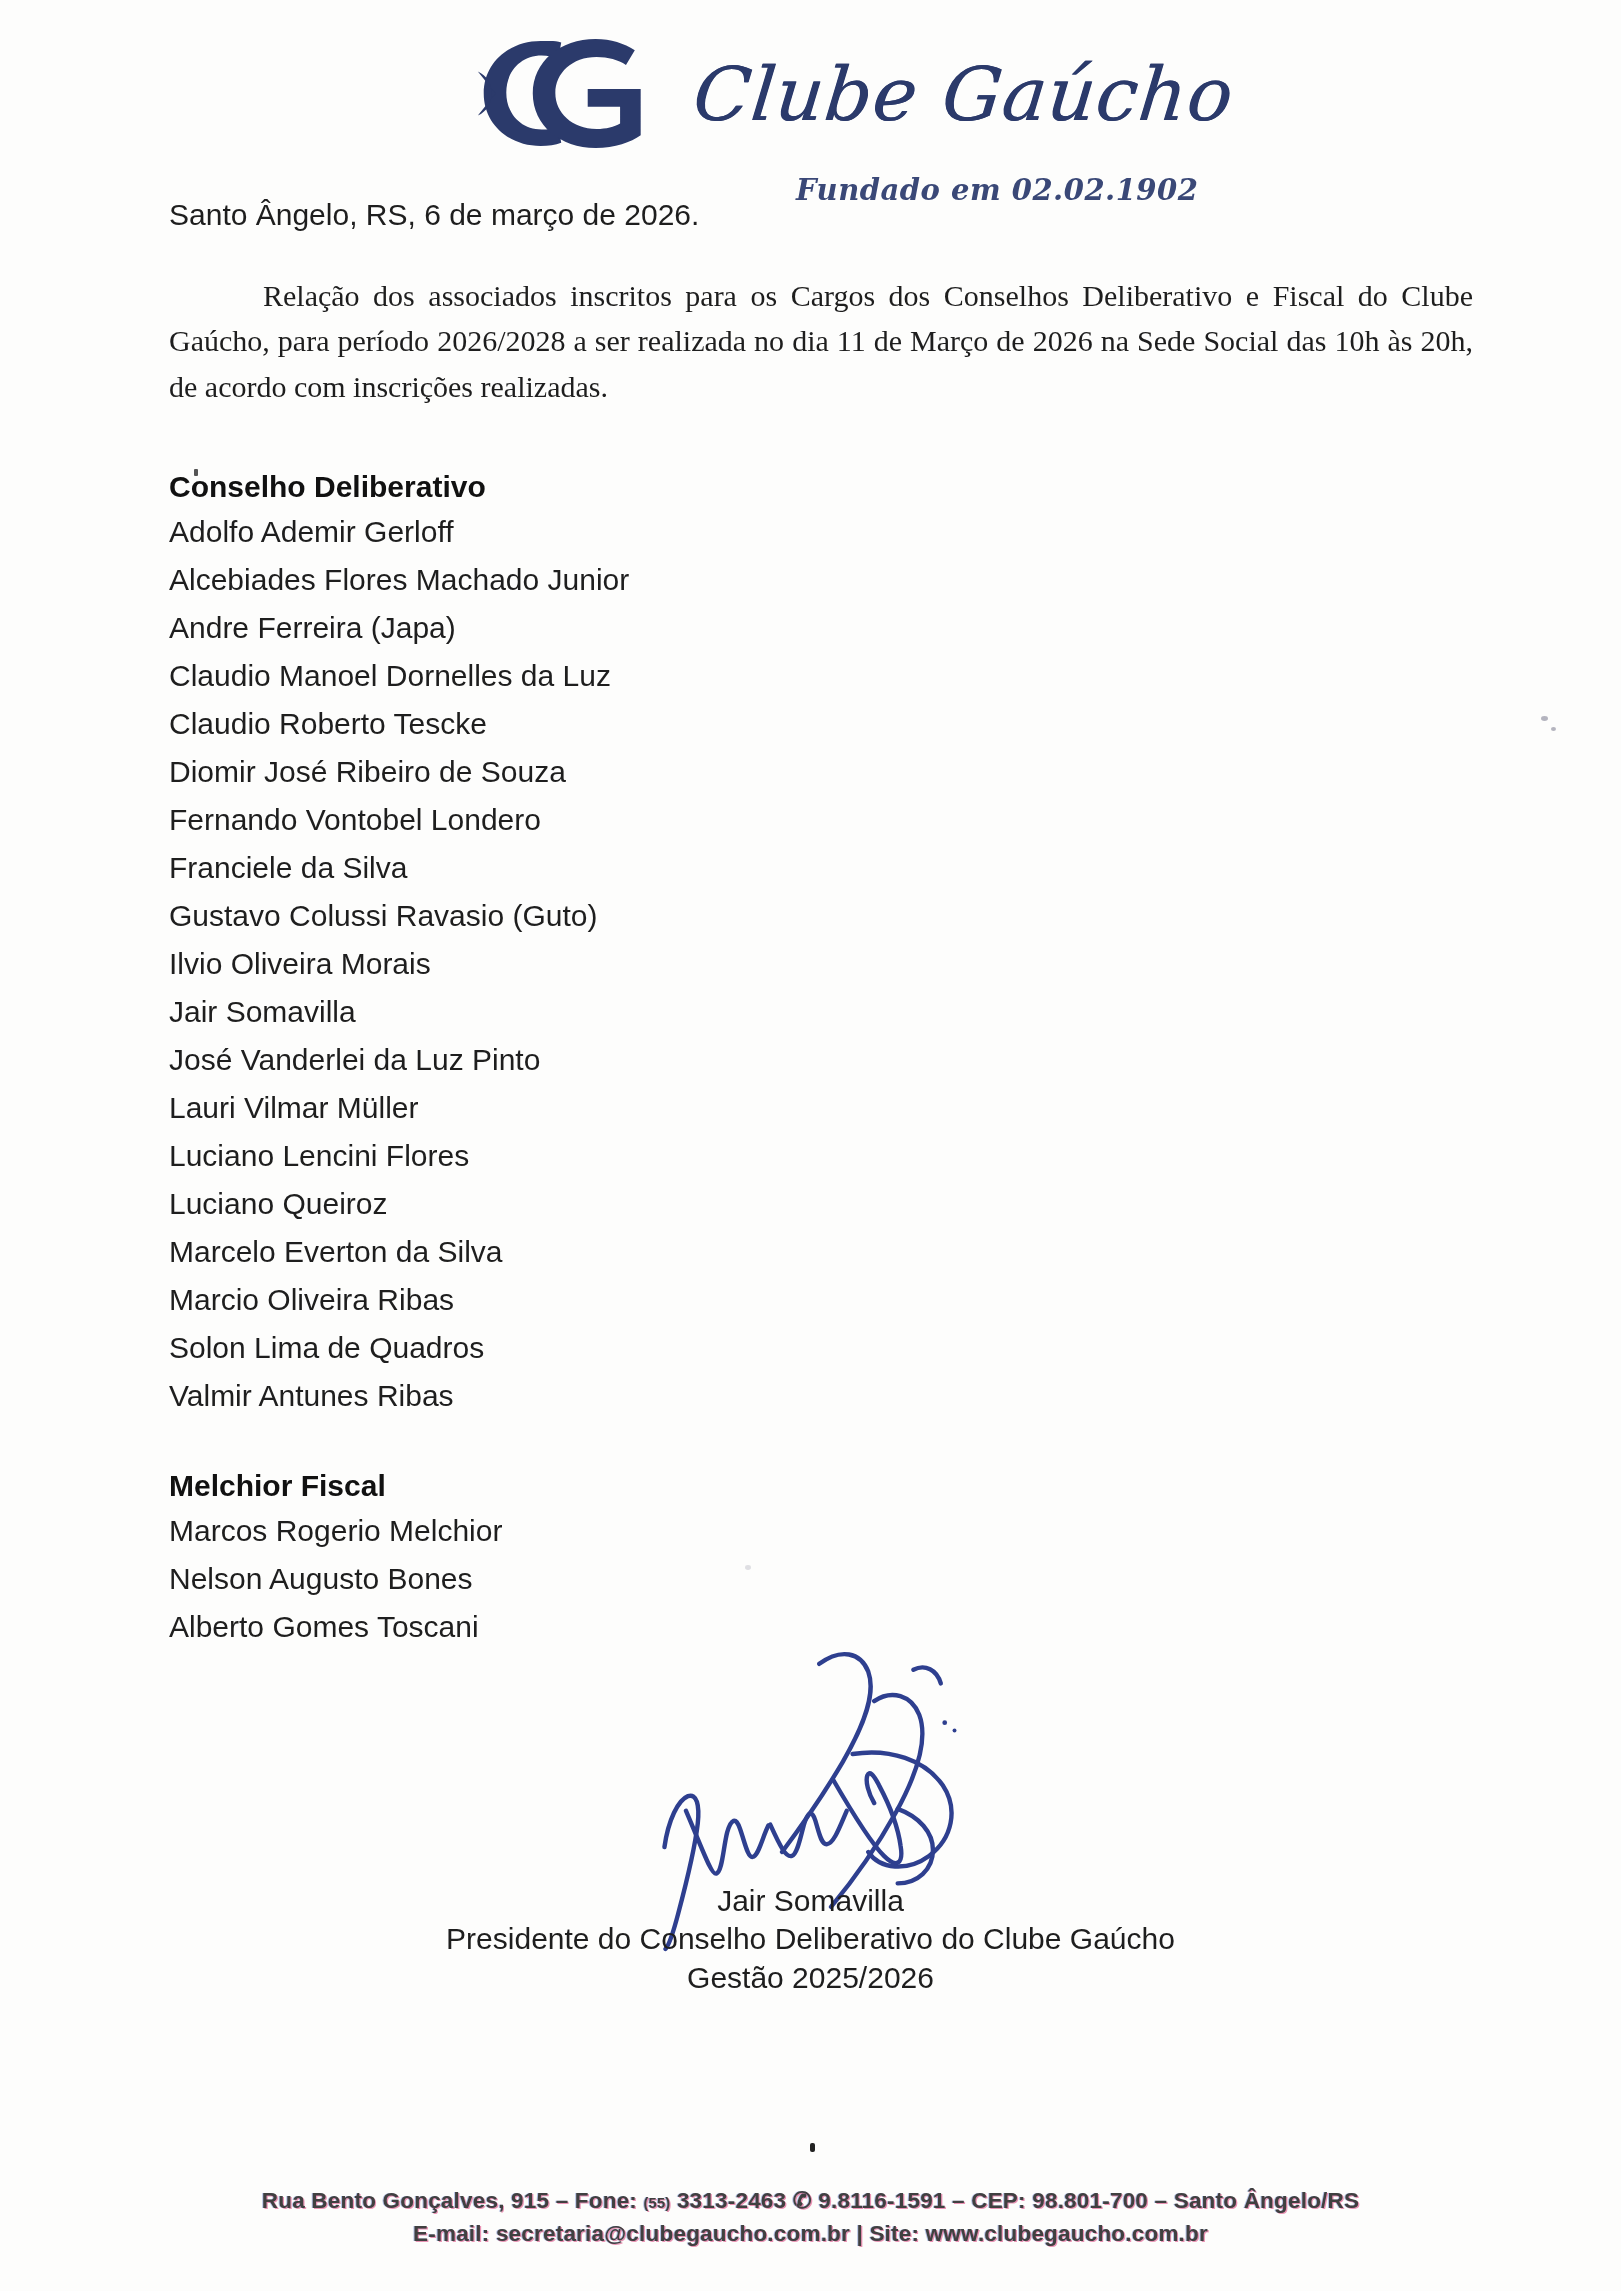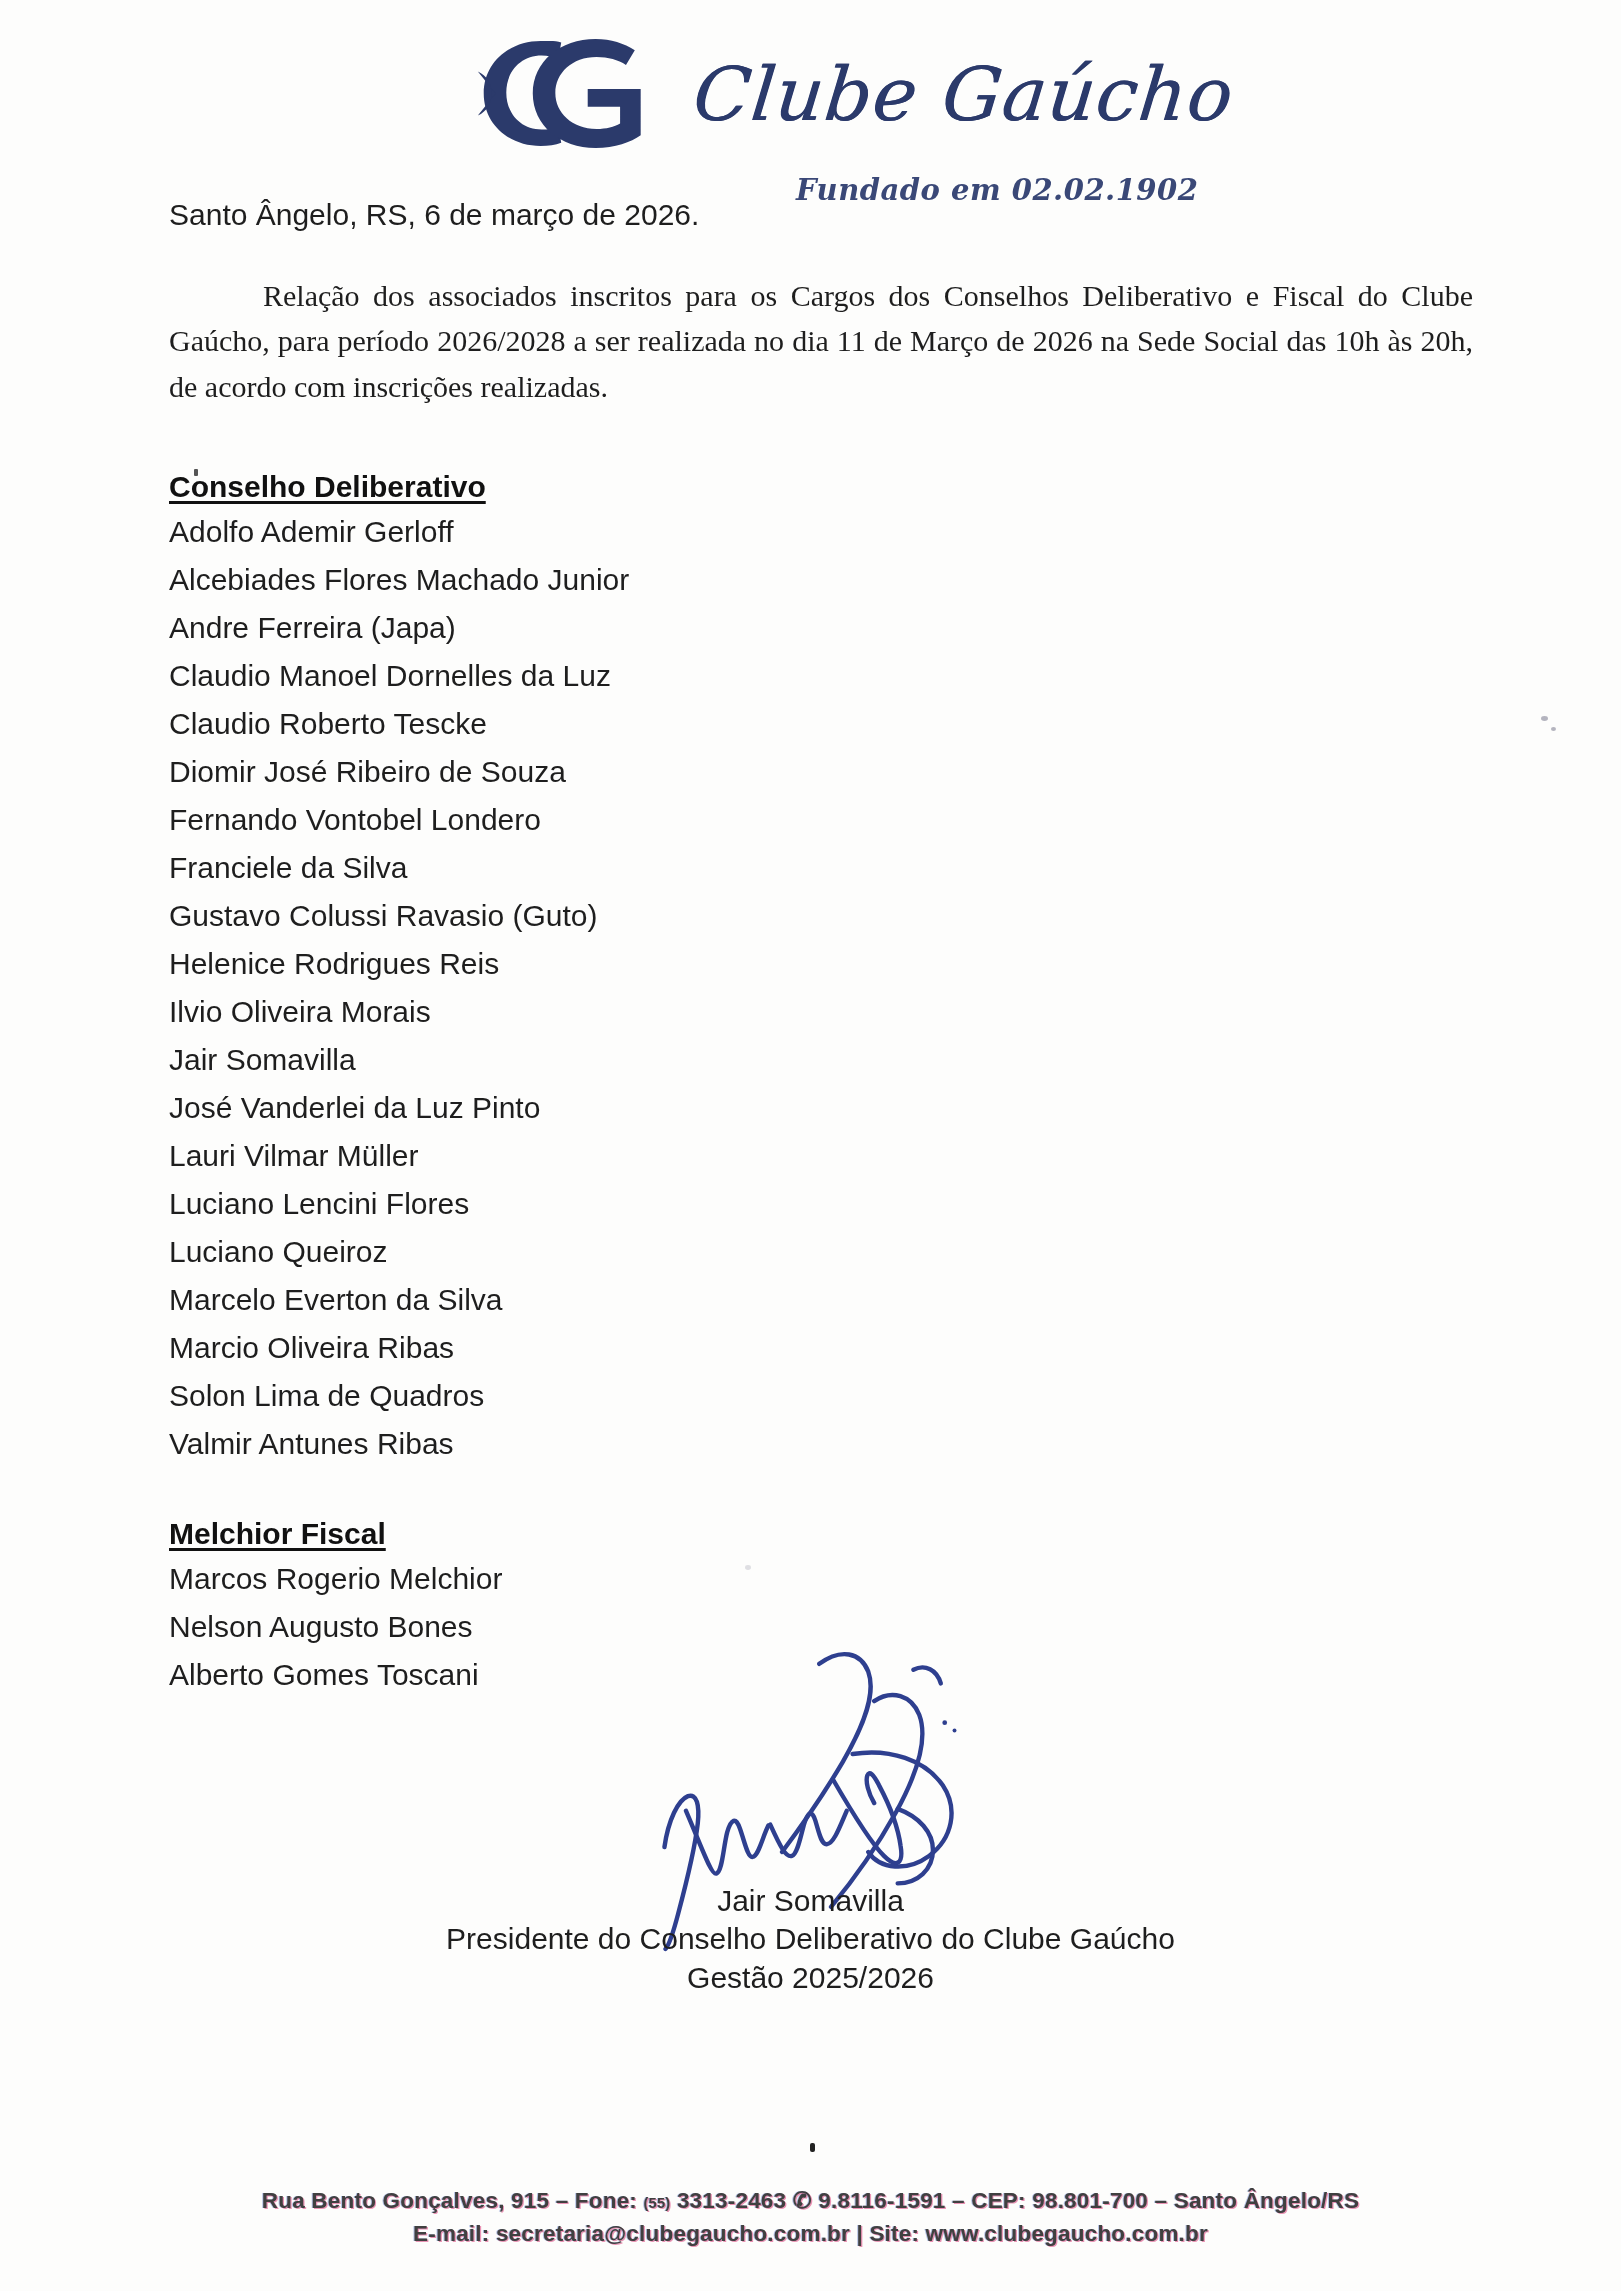--- a/index.html
+++ b/index.html
@@ -92,21 +92,20 @@
     text-indent: 94px;
     color: #1e1e1e;
     margin: 0 0 61px 0;
     hyphens: none;
     font-family: Liberation Serif, serif;
   }
 
   .section-title {
     font-size: 30px;
     font-weight: bold;
-    text-decoration: underline;
     text-underline-offset: 3.9px;
     color: #111111;
     margin: 0 0 3.9px 0;
     display: inline-block;
   }
   .stray-dot {
     position: absolute;
     left: 194px;
     top: 469px;
     width: 3.9px;
@@ -227,21 +226,20 @@
       <ul class="name-list">
           <li>Adolfo Ademir Gerloff</li>
           <li>Alcebiades Flores Machado Junior</li>
           <li>Andre Ferreira (Japa)</li>
           <li>Claudio Manoel Dornelles da Luz</li>
           <li>Claudio Roberto Tescke</li>
           <li>Diomir José Ribeiro de Souza</li>
           <li>Fernando Vontobel Londero</li>
           <li>Franciele da Silva</li>
           <li>Gustavo Colussi Ravasio (Guto)</li>
-          <li>Helenice Rodrigues Reis</li>
           <li>Ilvio Oliveira Morais</li>
           <li>Jair Somavilla</li>
           <li>José Vanderlei da Luz Pinto</li>
           <li>Lauri Vilmar Müller</li>
           <li>Luciano Lencini Flores</li>
           <li>Luciano Queiroz</li>
           <li>Marcelo Everton da Silva</li>
           <li>Marcio Oliveira Ribas</li>
           <li>Solon Lima de Quadros</li>
           <li>Valmir Antunes Ribas</li>

